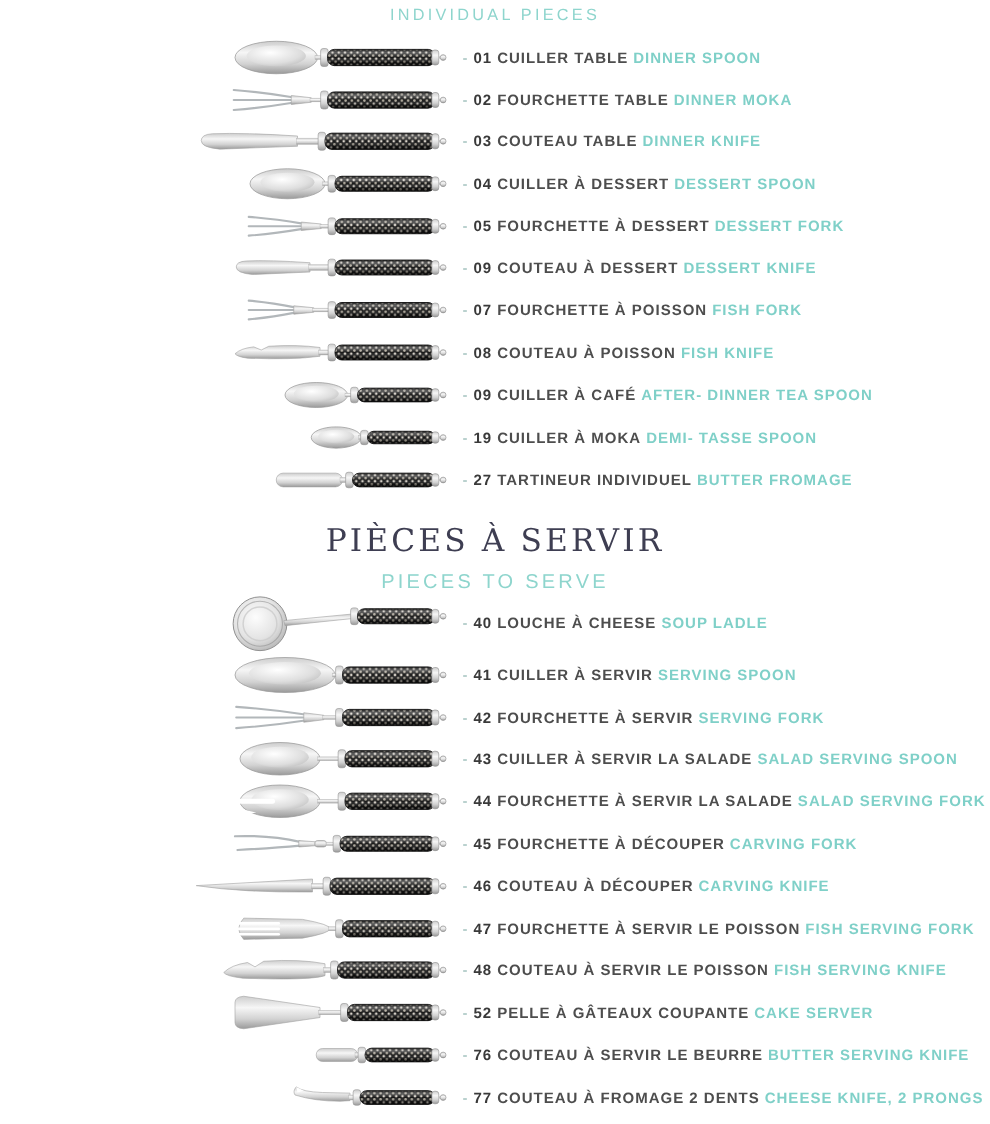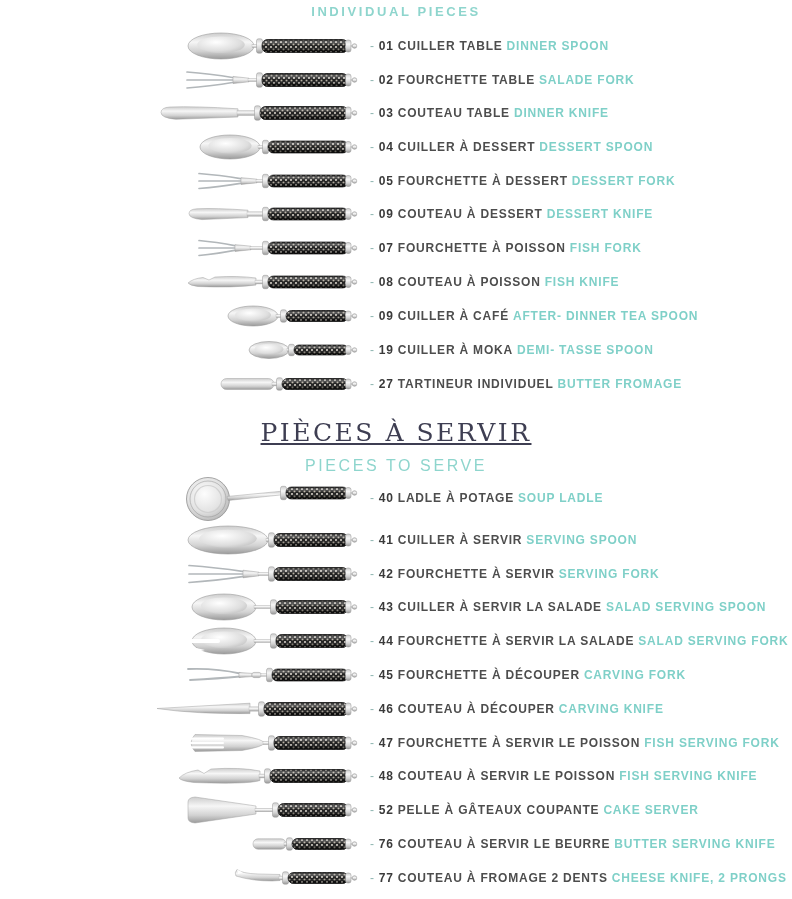--- a/index.html
+++ b/index.html
@@ -2,26 +2,26 @@
 <html><head>
 <meta charset="utf-8">
 <style>
   html,body{margin:0;padding:0;}
   body{
     width:792px;height:899px;position:relative;background:#ffffff;overflow:hidden;
     font-family:"Liberation Sans", sans-serif;
   }
   .h-top{
     position:absolute;top:4px;left:0;width:100%;text-align:center;
-    color:#8ed5cd;font-size:13px;letter-spacing:2.6px;font-weight:700;margin:0;
+    color:#8ed5cd;font-size:13px;letter-spacing:2.6px;font-weight:400;margin:0;
   }
   .h-deco{
     position:absolute;top:418px;left:0;width:100%;text-align:center;margin:0;
     font-family:"DejaVu Serif", serif;font-weight:400;
-    font-size:25px;letter-spacing:2.5px;color:#3e3e52;text-decoration:underline;
+    font-size:25px;letter-spacing:2.5px;color:#3e3e52;
   }
   .h-sub{
     position:absolute;top:457px;left:0;width:100%;text-align:center;margin:0;
     color:#8ed5cd;font-size:16px;letter-spacing:2.6px;font-weight:400;
   }
   .section{position:absolute;top:0;left:0;width:100%;height:100%;}
   .row{position:absolute;left:0;width:100%;height:0;}
   .row .img{position:absolute;right:434px;top:0;transform:translateY(-50%);line-height:0;}
   .row .label{
     position:absolute;left:370px;top:0;transform:translateY(-50%);
@@ -99,21 +99,21 @@
             <path d="M3 20 Q 25 18.4 50 14.24" fill="none" stroke="#b2b7ba" stroke-width="1.7" stroke-linecap="round"></path>
             <path d="M49 8.4 L65 10.2 L65 13.8 L49 15.6 Z" fill="url(#gSilvV)" stroke="#a3a3a3" stroke-width="0.5"></path>
             <rect x="64" y="10.5" width="10" height="3" fill="url(#gSilvV)" stroke="#b3b3b3" stroke-width="0.3"></rect>
             <rect x="72.5" y="4.8" width="6" height="14.4" rx="2" fill="url(#gSilvV)" stroke="#949494" stroke-width="0.5"></rect>
             <rect x="78" y="5.5" width="86" height="13" rx="5.5" fill="url(#pHandle)" stroke="#161616" stroke-width="0.7"></rect>
             <rect x="78" y="5.5" width="86" height="13" rx="5.5" fill="url(#gGripShade)"></rect>
             <rect x="161.5" y="6" width="5.5" height="12" rx="2.2" fill="url(#gSilvV)" stroke="#919191" stroke-width="0.5"></rect>
             <rect x="166.5" y="11" width="3.5" height="2" fill="#c6c6c6"></rect>
             <circle cx="170.5" cy="12" r="2.3" fill="url(#gSilvV)" stroke="#8d8d8d" stroke-width="0.5"></circle>
           </svg></span>
-        <span class="label"><span class="dash">-</span><span class="num">02</span><span class="fr">FOURCHETTE TABLE</span><span class="en">SALADE FORK</span></span>
+        <span class="label"><span class="dash">-</span><span class="num">02</span><span class="fr">FOURCHETTE TABLE</span><span class="en">DINNER MOKA</span></span>
       </div>
       <div class="row" style="top: 113px;">
         <span class="img"><svg width="198" height="20" viewBox="0 0 198 20" xmlns="http://www.w3.org/2000/svg">
             <path d="M10 4 Q1 4.5 1 9.5 Q1 15 16 16.3 L78 14 L78 5.8 Q35 3 10 4 Z" fill="url(#gSilvV)" stroke="#a3a3a3" stroke-width="0.5"></path>
             <rect x="77" y="7.5" width="19" height="5" fill="url(#gSilvV)" stroke="#b3b3b3" stroke-width="0.3"></rect>
             <rect x="94.5" y="2.8" width="6" height="14.4" rx="2" fill="url(#gSilvV)" stroke="#949494" stroke-width="0.5"></rect>
             <rect x="100" y="3.5" width="88" height="13" rx="5.5" fill="url(#pHandle)" stroke="#161616" stroke-width="0.7"></rect>
             <rect x="100" y="3.5" width="88" height="13" rx="5.5" fill="url(#gGripShade)"></rect>
             <rect x="185.5" y="4" width="5.5" height="12" rx="2.2" fill="url(#gSilvV)" stroke="#919191" stroke-width="0.5"></rect>
             <rect x="190.5" y="9" width="3.5" height="2" fill="#c6c6c6"></rect>
@@ -242,21 +242,21 @@
             <circle cx="26" cy="25" r="18" fill="none" stroke="#8d8d8d" stroke-width="0.9" opacity="0.55"></circle>
             <circle cx="26" cy="25" r="13.5" fill="none" stroke="#cdcdcd" stroke-width="1.2" opacity="0.85"></circle>
             <path d="M45 22.5 L100 17.2 L100 20.8 L46 26.5 Z" fill="url(#gSilvV)" stroke="#a3a3a3" stroke-width="0.5"></path>
             <rect x="98.5" y="12.3" width="6" height="13.4" rx="2" fill="url(#gSilvV)" stroke="#949494" stroke-width="0.5"></rect>
             <rect x="104" y="13" width="62" height="12" rx="5.5" fill="url(#pHandle)" stroke="#161616" stroke-width="0.7"></rect>
             <rect x="104" y="13" width="62" height="12" rx="5.5" fill="url(#gGripShade)"></rect>
             <rect x="163.5" y="13.5" width="5.5" height="11" rx="2.2" fill="url(#gSilvV)" stroke="#919191" stroke-width="0.5"></rect>
             <rect x="168.5" y="18" width="3.5" height="2" fill="#c6c6c6"></rect>
             <circle cx="172.5" cy="19" r="2.3" fill="url(#gSilvV)" stroke="#8d8d8d" stroke-width="0.5"></circle>
           </svg></span>
-        <span class="label"><span class="dash">-</span><span class="num">40</span><span class="fr">LADLE À POTAGE</span><span class="en">SOUP LADLE</span></span>
+        <span class="label"><span class="dash">-</span><span class="num">40</span><span class="fr">LOUCHE À CHEESE</span><span class="en">SOUP LADLE</span></span>
       </div>
       <div class="row" style="top: 540px;">
         <span class="img"><svg width="172" height="30" viewBox="0 0 172 30" xmlns="http://www.w3.org/2000/svg">
             <ellipse cx="42" cy="15" rx="40" ry="14" fill="url(#gSilvV)" stroke="#9a9a9a" stroke-width="0.6"></ellipse>
             <ellipse cx="42" cy="13.6" rx="28.799999999999997" ry="8.96" fill="url(#gBowlIn)"></ellipse>
             <rect x="80" y="13.5" width="4" height="3" fill="url(#gSilvV)" stroke="#b3b3b3" stroke-width="0.3"></rect>
             <rect x="82.5" y="7.8" width="6" height="14.4" rx="2" fill="url(#gSilvV)" stroke="#949494" stroke-width="0.5"></rect>
             <rect x="88" y="8.5" width="74" height="13" rx="5.5" fill="url(#pHandle)" stroke="#161616" stroke-width="0.7"></rect>
             <rect x="88" y="8.5" width="74" height="13" rx="5.5" fill="url(#gGripShade)"></rect>
             <rect x="159.5" y="9" width="5.5" height="12" rx="2.2" fill="url(#gSilvV)" stroke="#919191" stroke-width="0.5"></rect>

